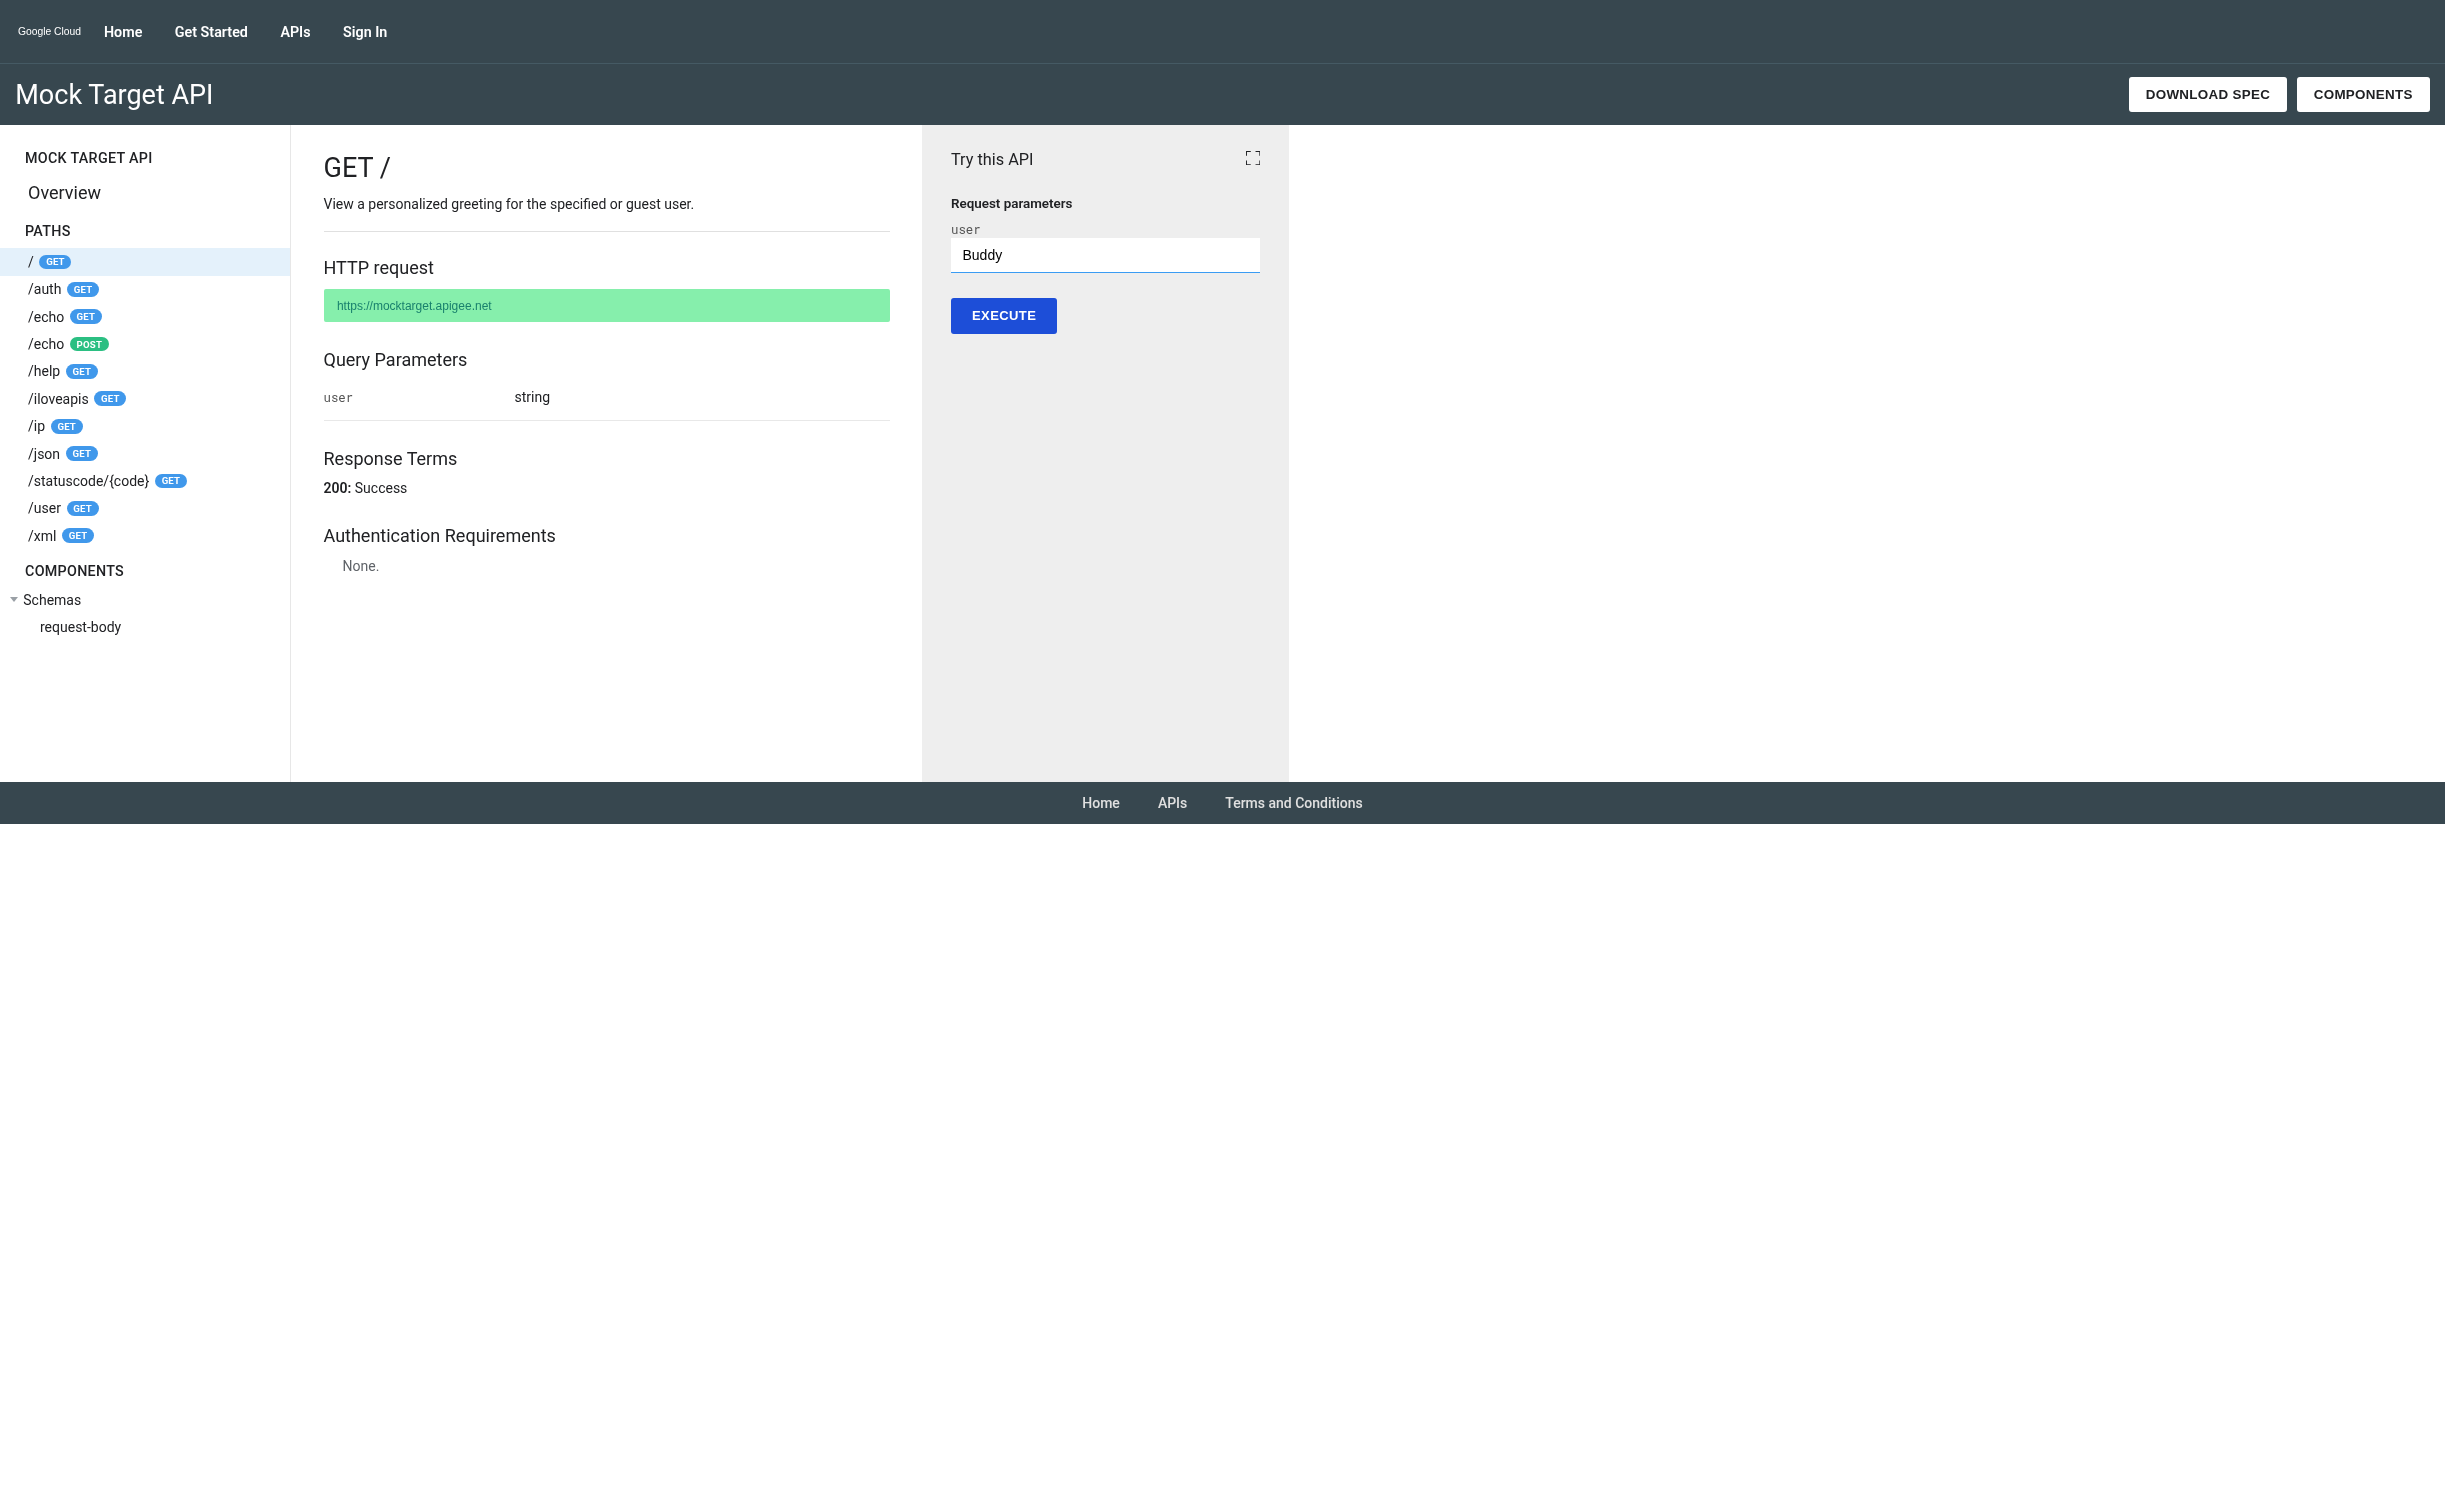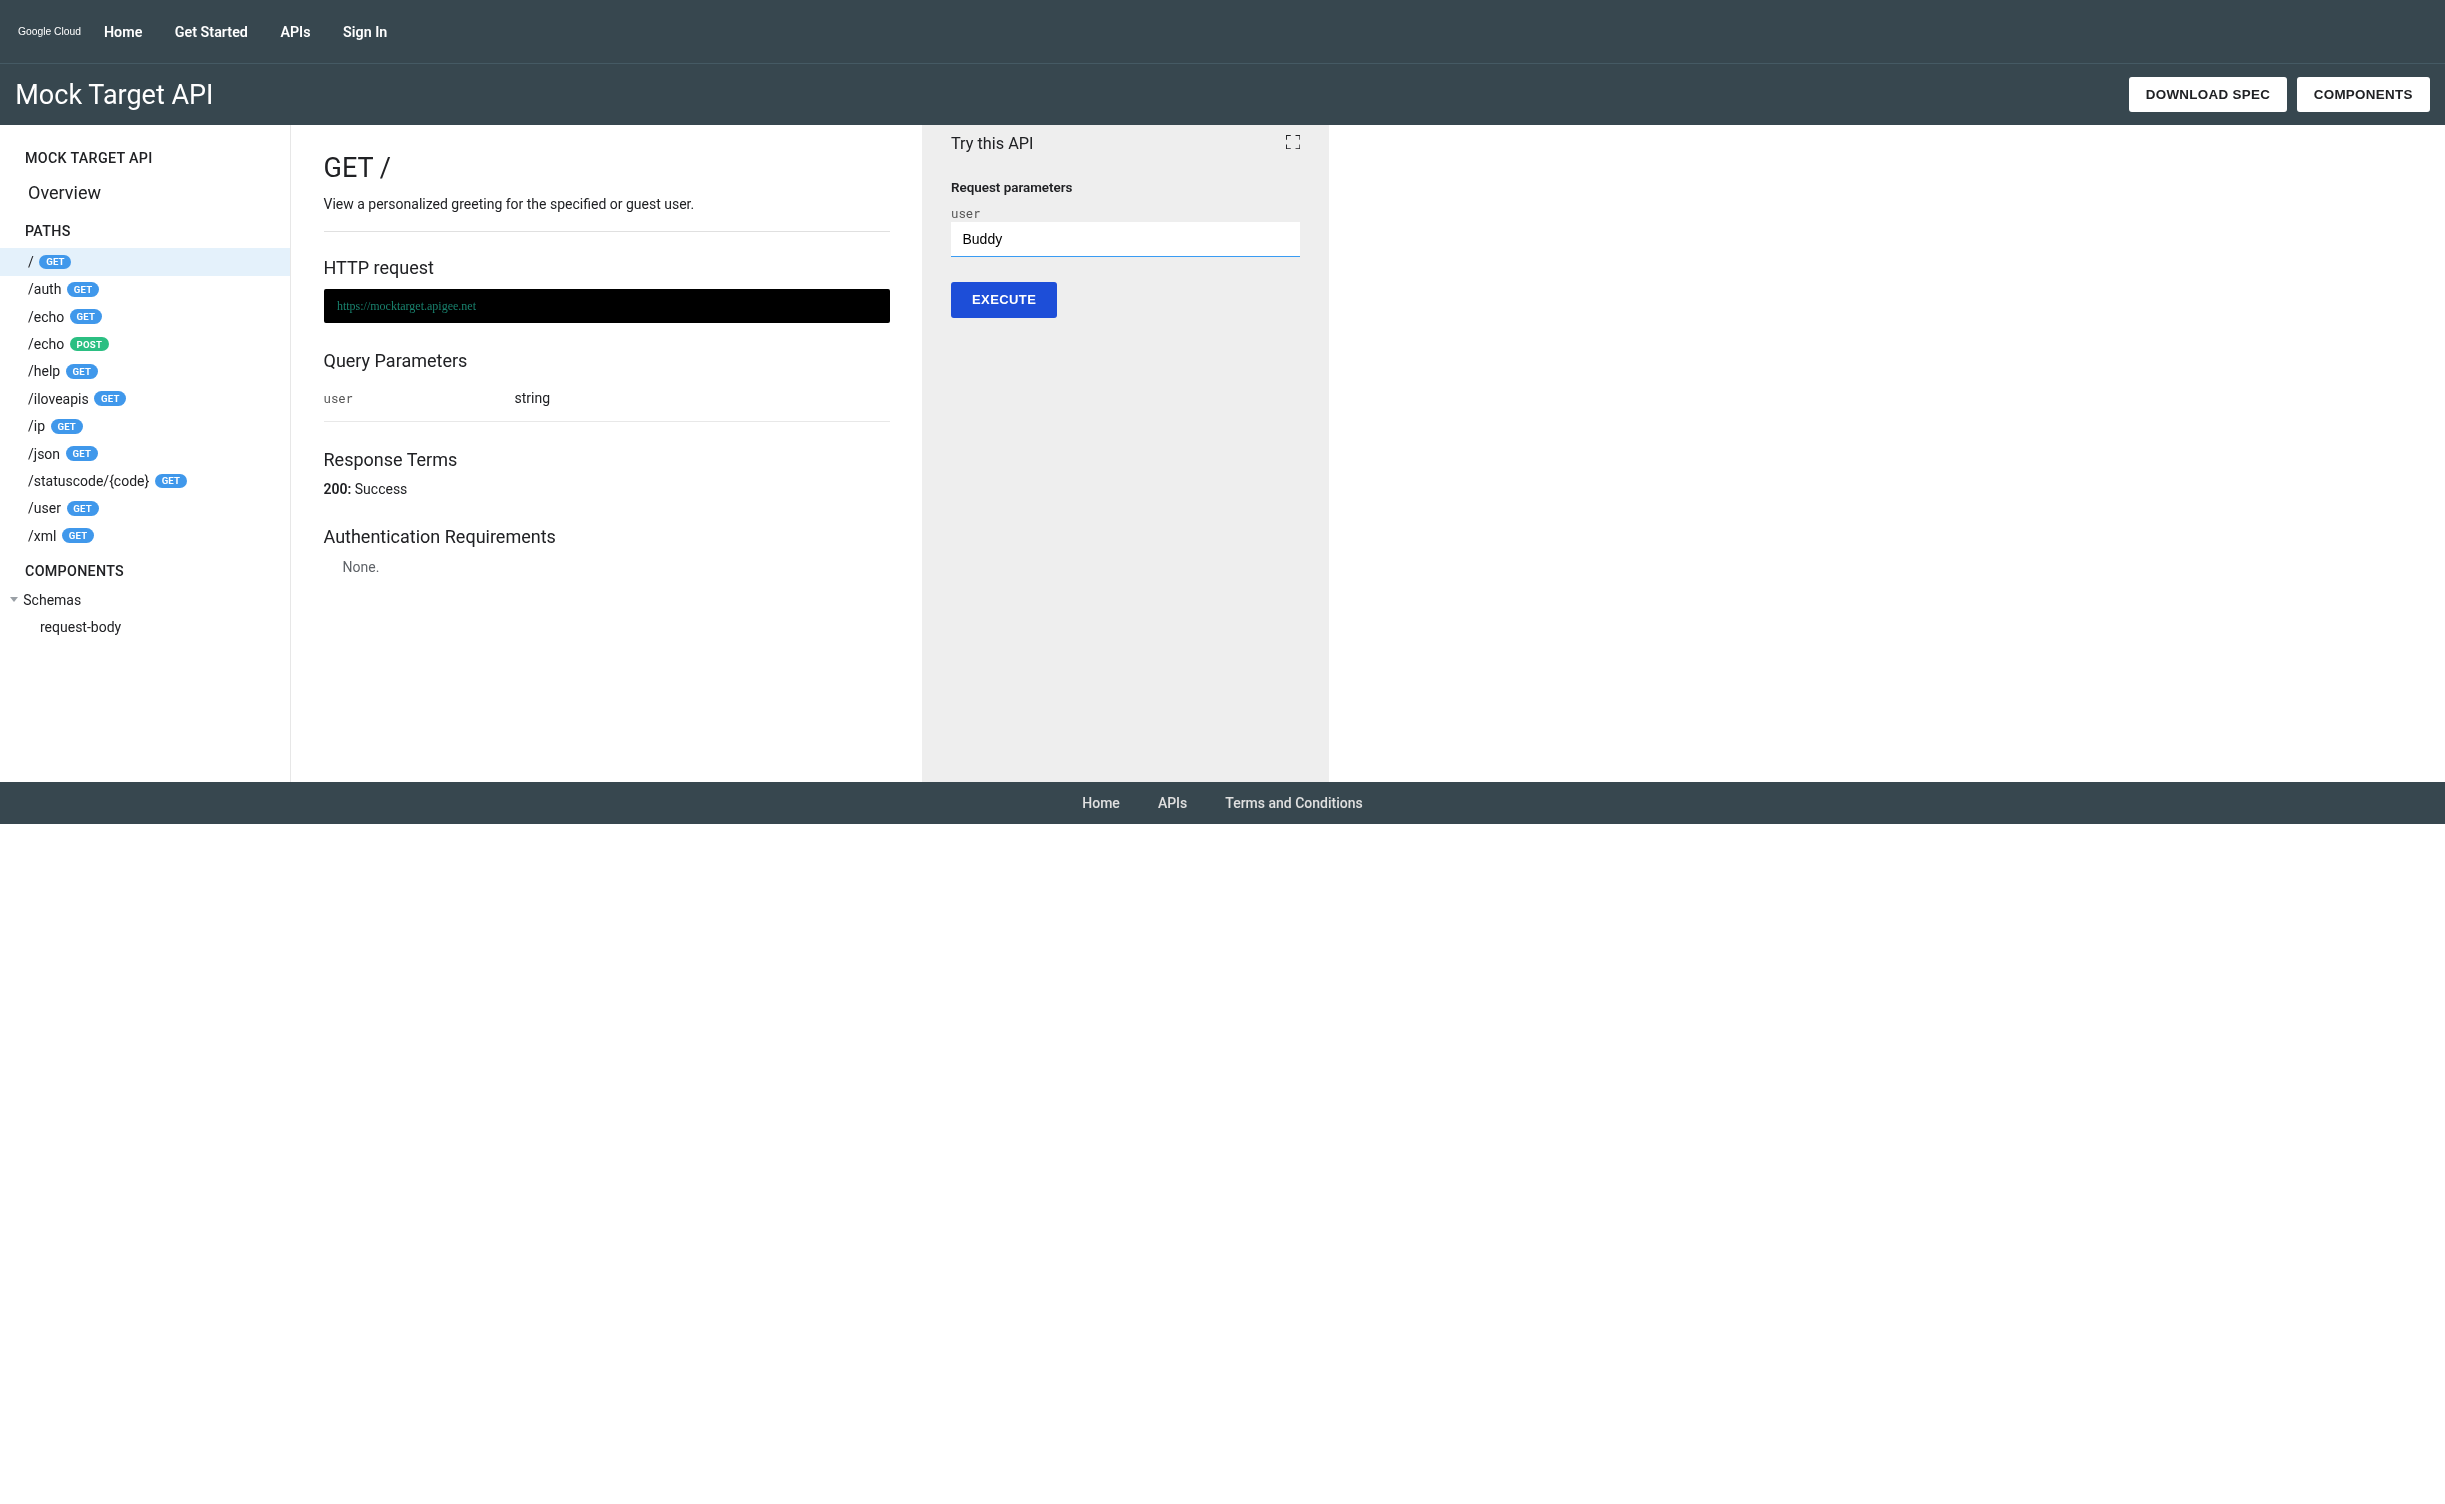--- a/index.html
+++ b/index.html
@@ -121,46 +121,46 @@
   .content {
     flex: 1;
     padding: 27px 32.5px;
     max-width: 631px;
   }
   .endpoint-title { font-size: 27px; font-weight: 400; margin-bottom: 11.5px; }
   .endpoint-desc { font-size: 14px; color: #202124; margin-bottom: 19px; }
   hr.sep { border: none; border-top: 1px solid #e0e0e0; margin: 13.4px 0 25px 0; }
   .section-h { font-size: 18px; font-weight: 400; margin-bottom: 11.5px; }
   .code-block {
-    background: #000000;
+    background: #86efac;
     padding: 9.6px 13.4px;
-    font-family: Liberation Serif, serif;
+    font-family: Liberation Sans, sans-serif;
     font-size: 12px;
     color: #19816d;
     border-radius: 1.9px;
     margin-bottom: 27px;
   }
   .param-row { display: flex; padding: 7.6px 0 2.9px 0; }
   .param-name {
     width: 191px;
     font-family: "Roboto Mono", Menlo, Consolas, monospace;
     font-size: 12.4px;
     color: #555;
   }
   .param-type { font-size: 14px; }
   .param-desc { padding-left: 191px; font-size: 14px; color: #202124; padding-top: 5.7px; padding-bottom: 5.7px; }
   hr.thin { border: none; border-top: 1px solid #e8e8e8; margin: 11.5px 0 27px 0; }
   .resp-line { font-size: 14px; }
   .resp-line b { font-weight: 600; }
   .auth-text { font-size: 14px; color: #5f6368; padding-left: 19px; margin-top: 7.6px; }
 
   .try-panel {
-    width: 407px;
+    width: 367px;
     background: #eeeeee;
-    padding: 9px 29px;
+    padding: 25px 29px;
   }
   .try-header {
     display: flex;
     justify-content: space-between;
     align-items: center;
     margin-bottom: 27px;
   }
   .try-title { font-size: 16.3px; font-weight: 400; }
   .expand-icon { cursor: pointer; }
   .try-section-h { font-size: 13.4px; font-weight: 600; margin-bottom: 9.6px; }

